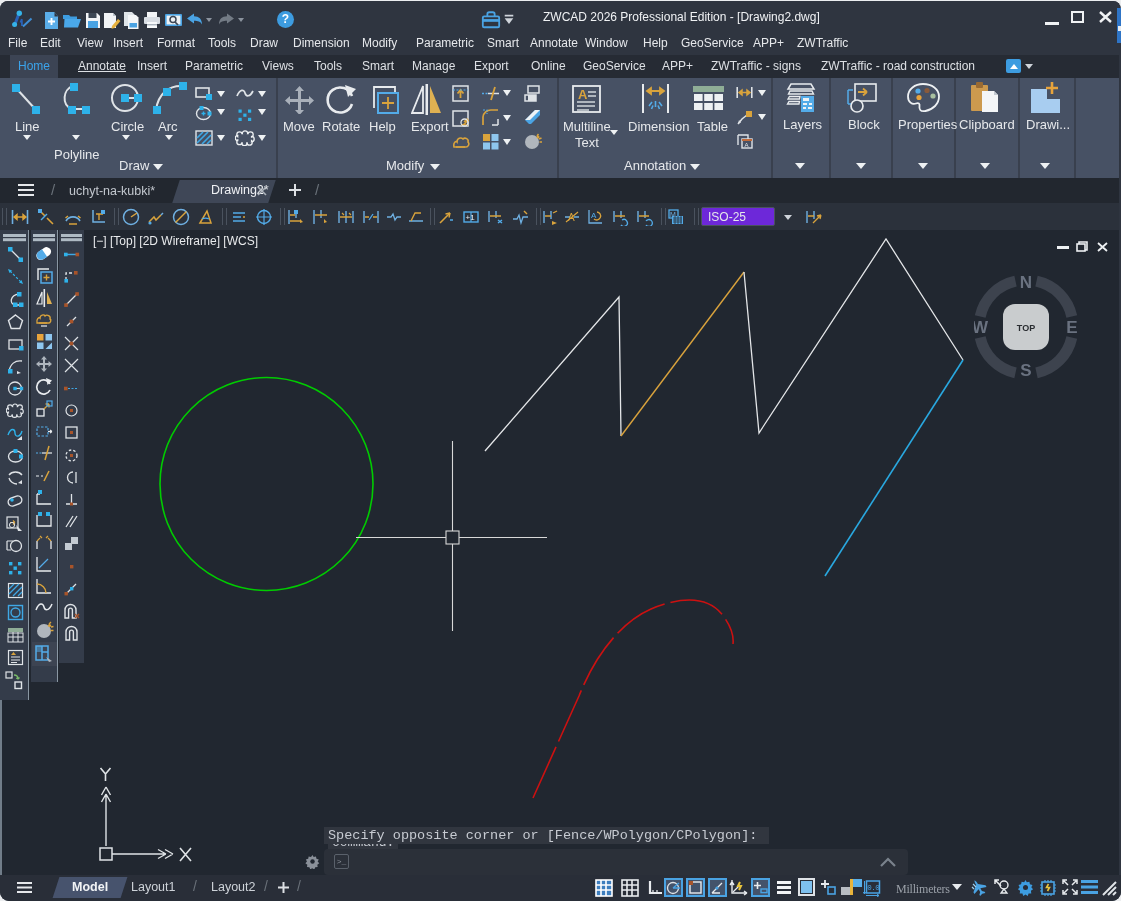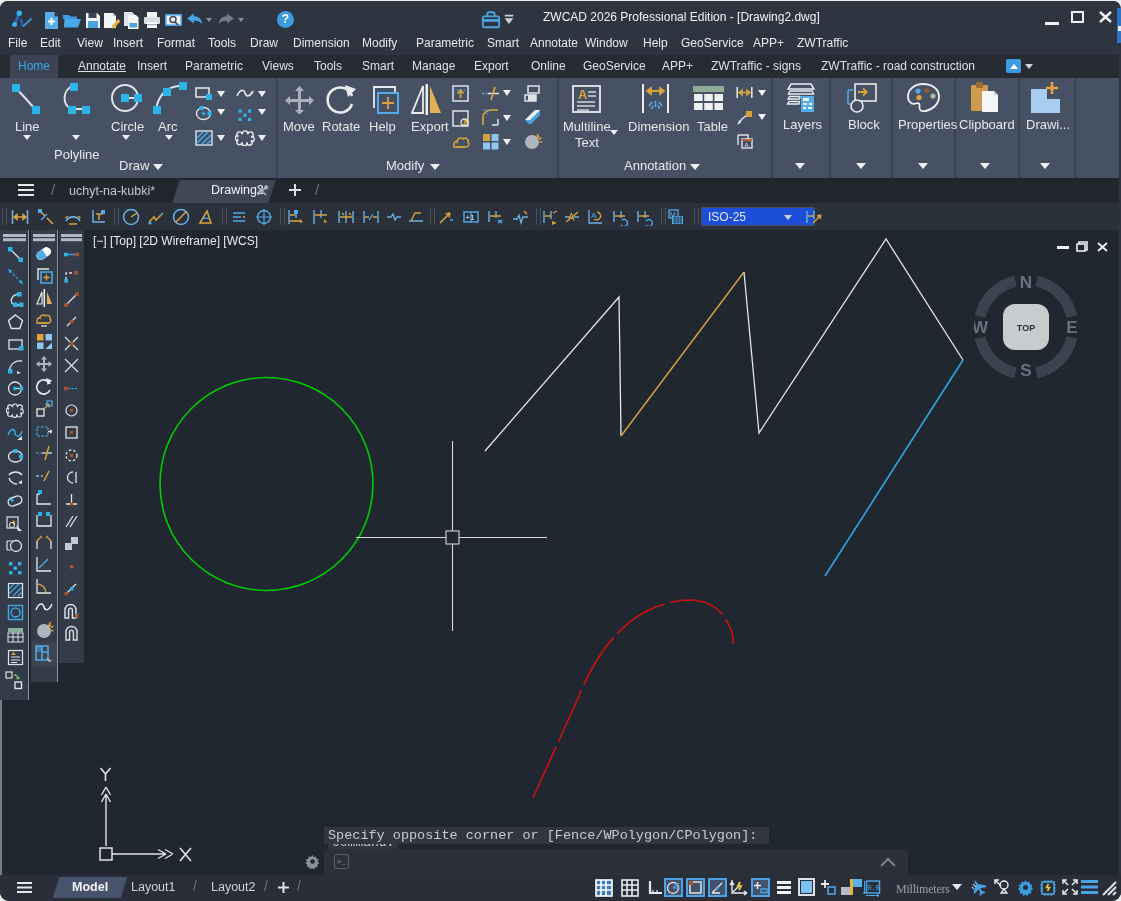--- a/index.html
+++ b/index.html
@@ -543,21 +543,21 @@
         <path d="M10 13 a3.5 3.5 0 1 1 0 4" stroke="#53abe8" stroke-width="1.3" fill="none"></path>
       </svg>
     <div class="sep2" style="left:661px;"></div>
     <svg class="dic" style="left:667px;" width="18" height="18" viewBox="0 0 18 18">
         <rect x="2" y="2" width="9" height="8" fill="none" stroke="#53abe8" stroke-width="1.3"></rect>
         <text x="3" y="9" font-size="7" fill="#6fb0e2" font-family="Liberation Sans">M</text>
         <rect x="5" y="8" width="11" height="8" fill="#53abe8"></rect>
         <path d="M6 10 h9 M6 12 h9 M6 14 h9 M8 8 v8 M11 8 v8 M14 8 v8" stroke="#2a303a" stroke-width="0.8"></path>
       </svg>
     <div class="sep2" style="left:694px;"></div>
-    <div class="abs" style="left:701px;top:4px;width:114px;height:19px;background:#1d4ed8;border:1px solid #4a525e;border-radius:2px;">
+    <div class="abs" style="left:701px;top:4px;width:74px;height:19px;background:#6d28d9;border:1px solid #4a525e;border-radius:2px;">
       <span class="abs" style="left:6px;top:2px;color:#e4e7ea;font-size:12px;">ISO-25</span>
       <div class="abs" style="left:82px;top:7px;width:0;height:0;border-left:4.5px solid transparent;border-right:4.5px solid transparent;border-top:5.5px solid #cfd4da;"></div>
     </div>
     <svg class="dic" style="left:805px;" width="18" height="18" viewBox="0 0 18 18">
         <path d="M2 3 v12 M9 3 v8" stroke="#6fb0e2" stroke-width="1.4"></path>
         <path d="M3 8 h6" stroke="#d9a33c" stroke-width="1.4"></path>
         <path d="M8 15 l8-8 M16 7 l-1 4 M16 7 l-4 1" stroke="#d9a33c" stroke-width="1.3"></path>
       </svg>
   </div>
 

